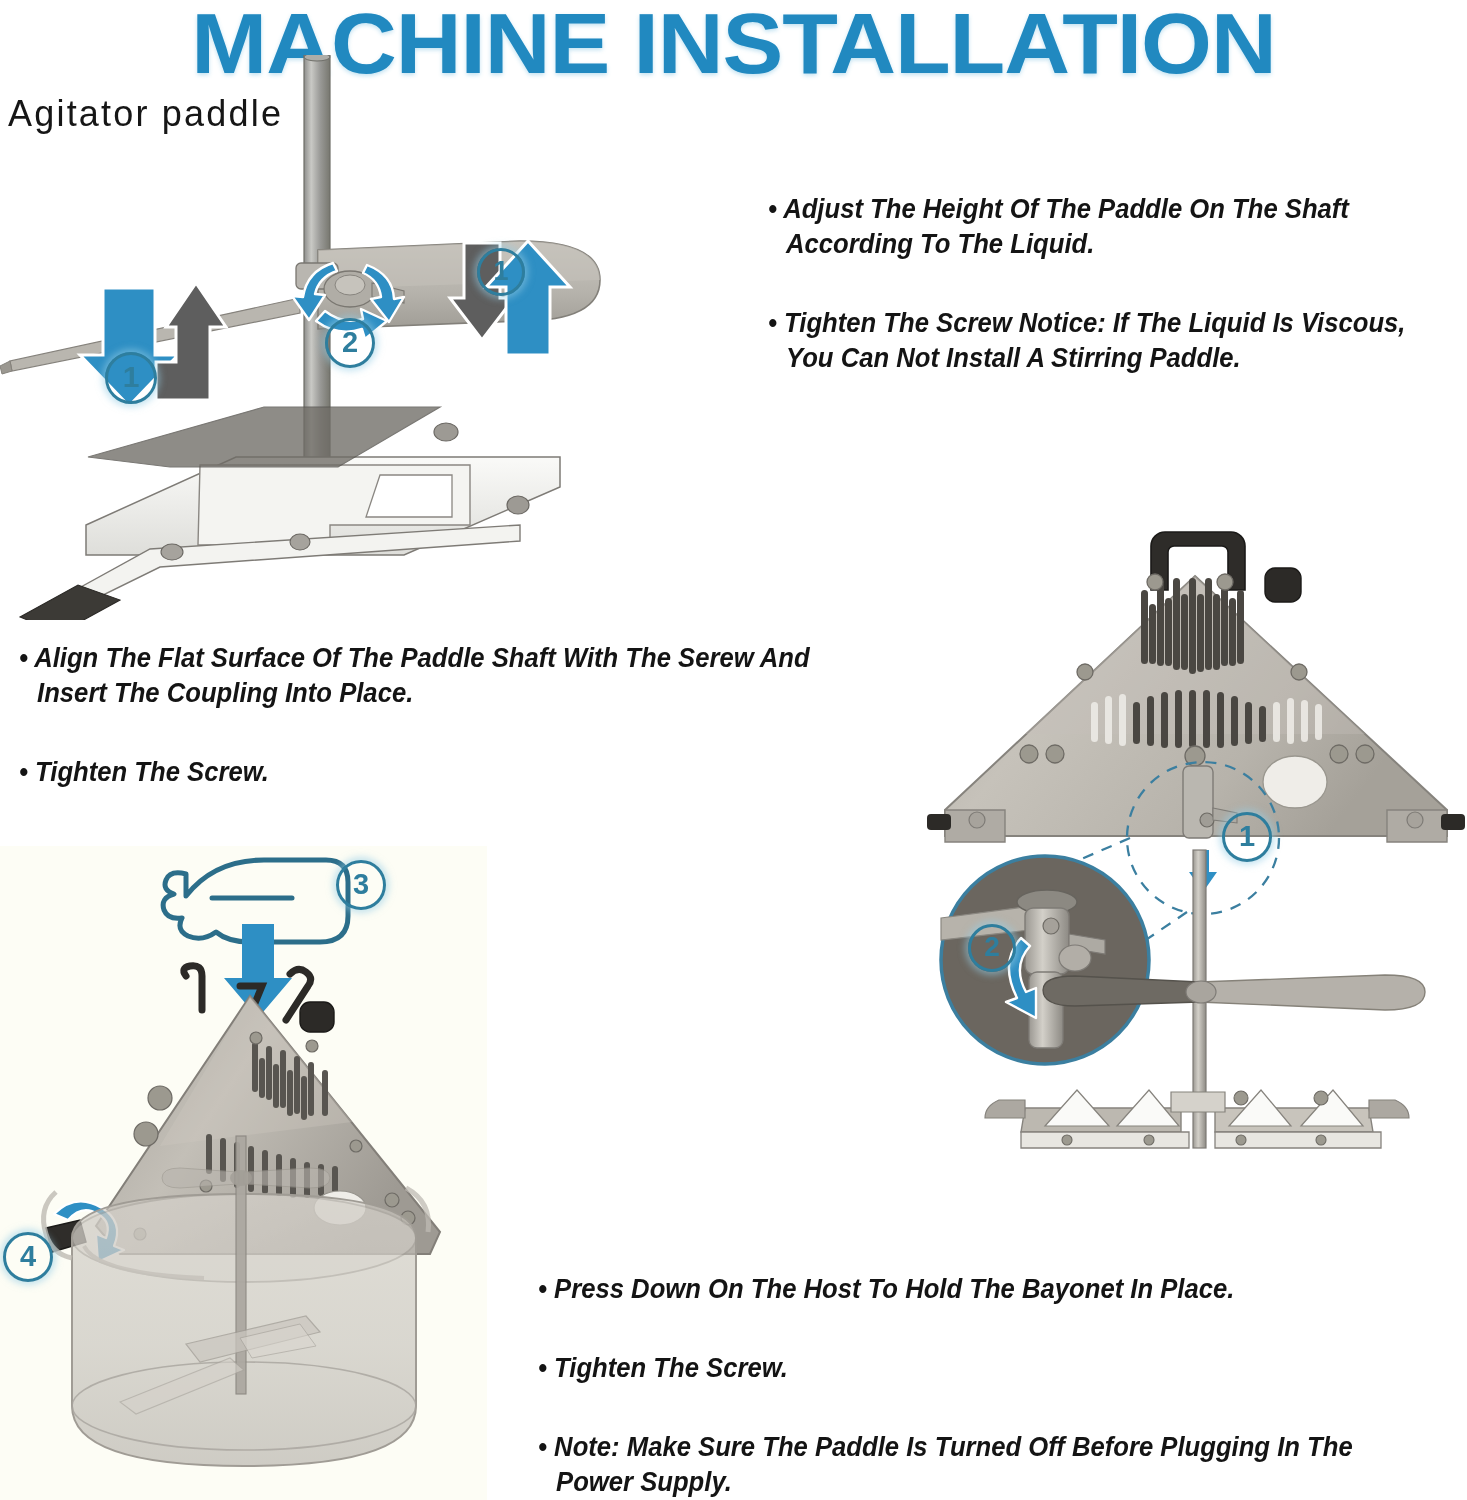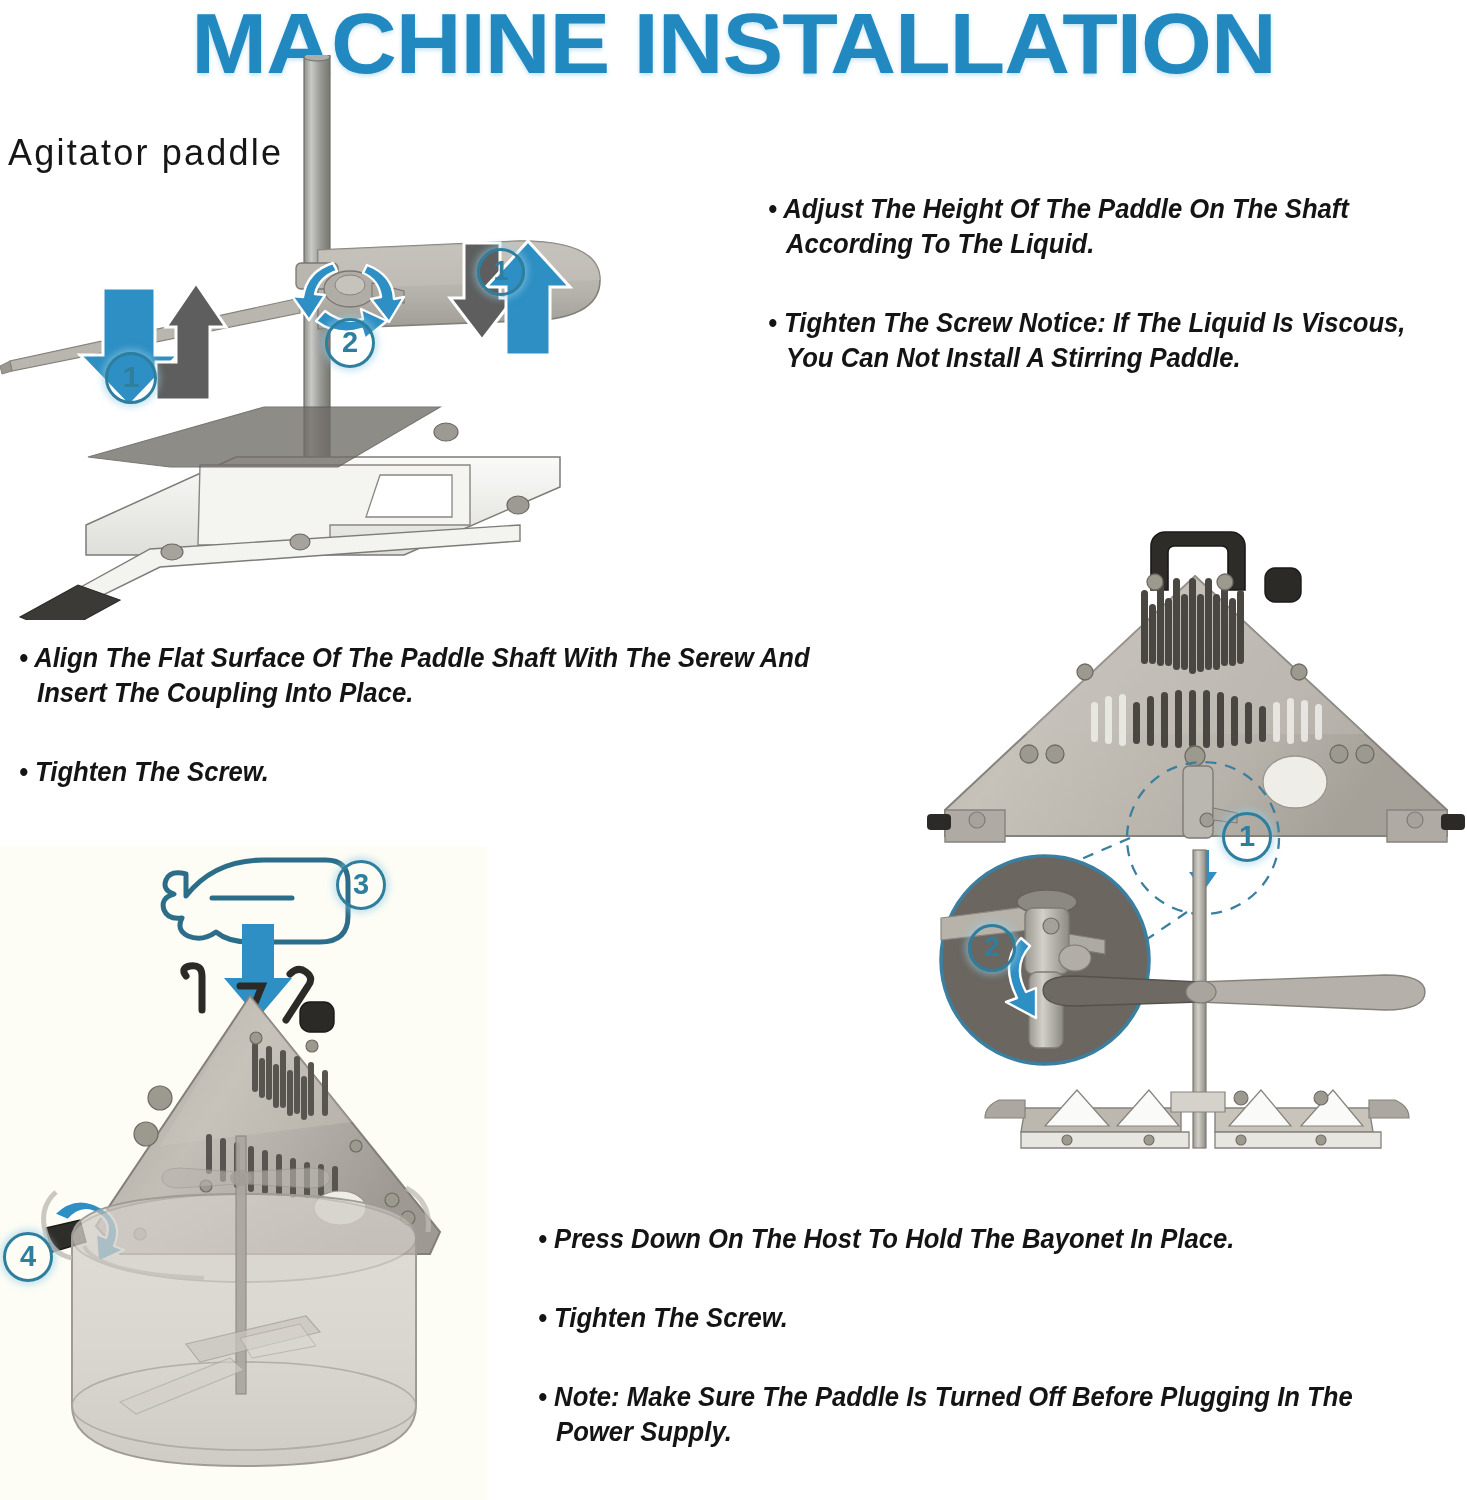--- a/index.html
+++ b/index.html
@@ -51,21 +51,21 @@
     margin: 0 0 44px 0;
     text-indent: -19px;
     padding-left: 19px;
     transform: scaleX(0.95);
     transform-origin: left center;
   }
   .bullets p:last-child { margin-bottom: 0; }
 
   #text-right-top   { left: 768px; top: 192px; width: 700px; }
   #text-left-mid    { left: 19px;   top: 641px; width: 890px; }
-  #text-right-bottom{ left: 538px; top: 1222px; width: 930px; }
+  #text-right-bottom{ left: 538px; top: 1272px; width: 930px; }
 
   
   .tint-panel {
     position: absolute;
     left: 0; top: 846px;
     width: 487px; height: 654px;
     background: #fdfdf5;
   }
 
   
@@ -89,21 +89,20 @@
   
   .agitator-label {
     position: absolute;
     left: 8px; top: 93px;
     font-size: 36px;
     letter-spacing: 2.2px;
     color: #161616;
     font-style: normal;
     font-family: "Liberation Sans", "DejaVu Sans", sans-serif;
     white-space: nowrap;
-    margin-top: 39px;
   }
 </style>
 </head>
 <body>
 
 <div id="page">
 
   <div class="title">MACHINE INSTALLATION</div>
 
   <div class="tint-panel"></div>

